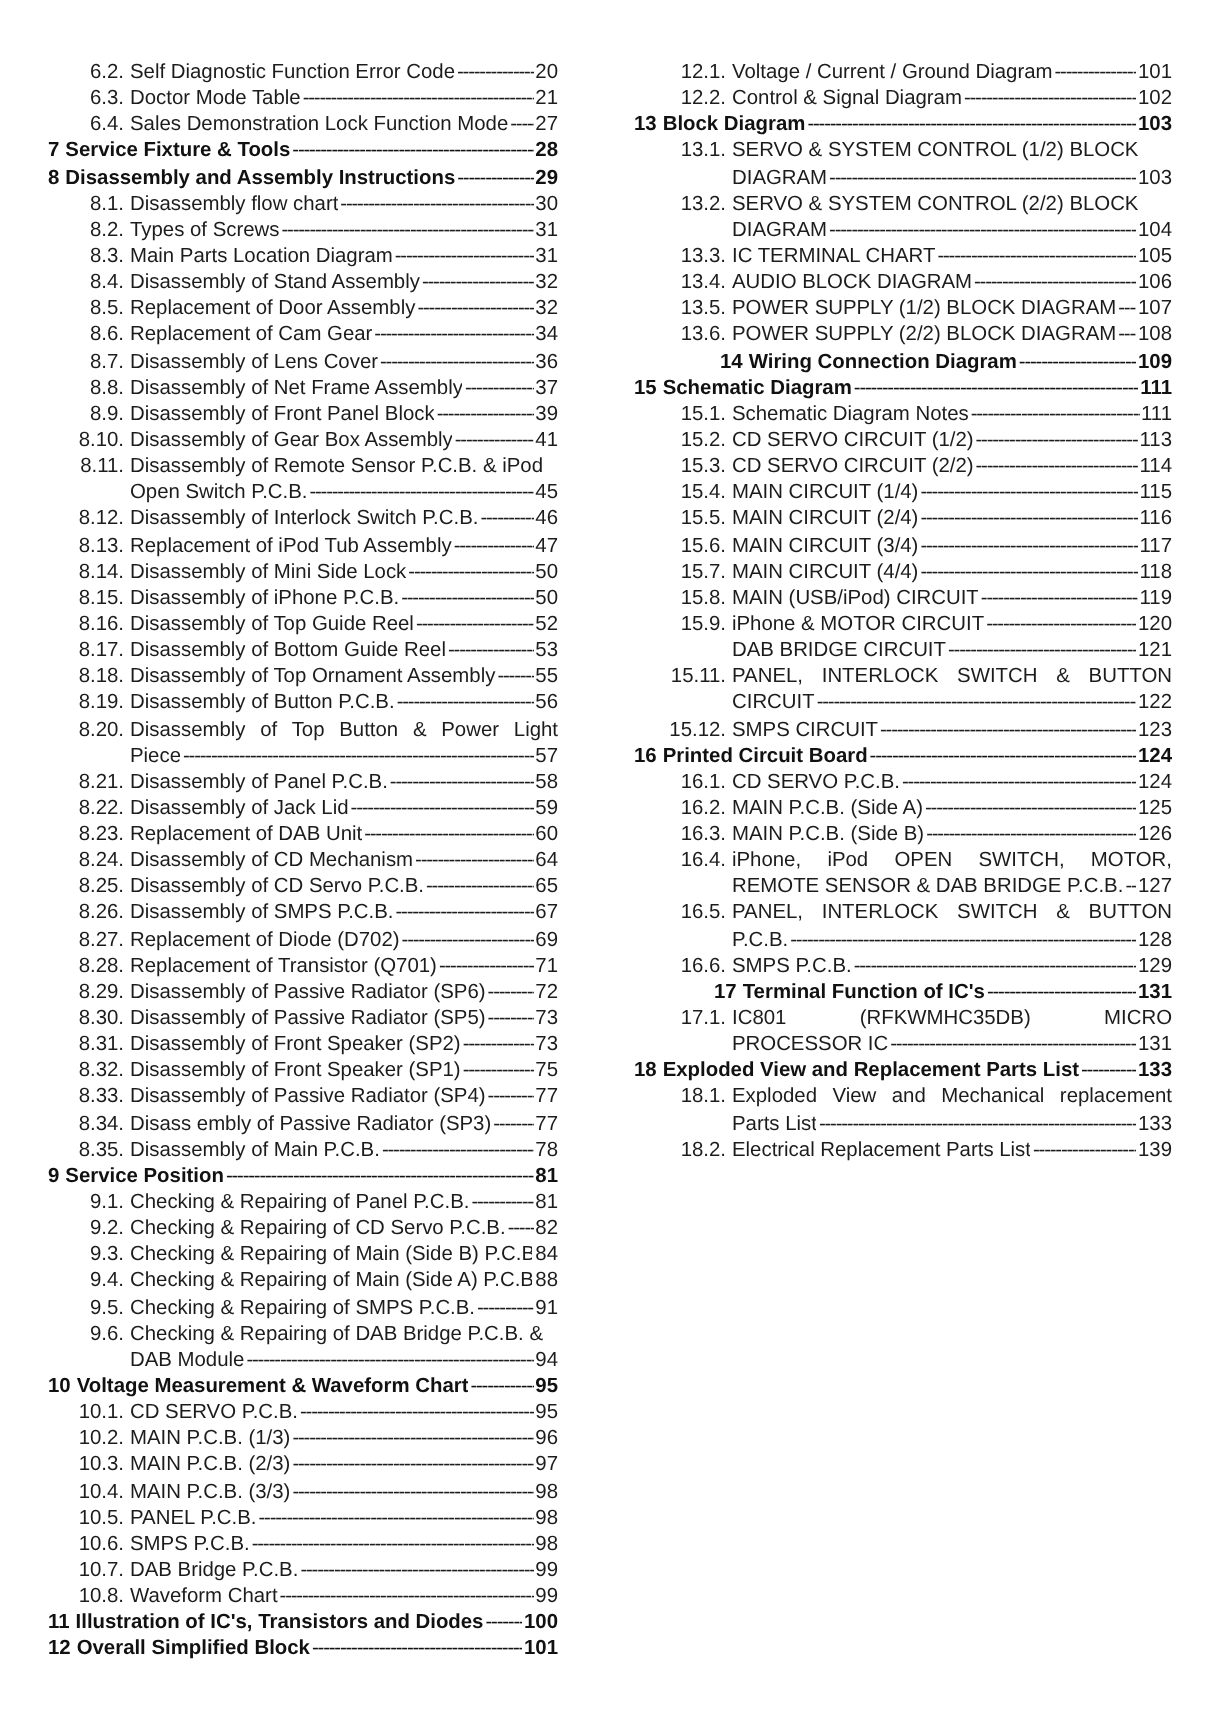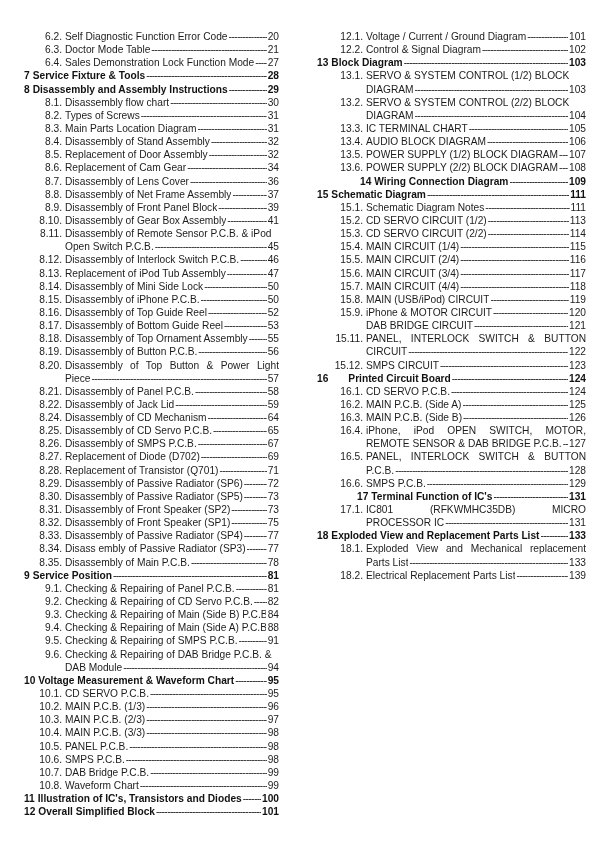--- a/index.html
+++ b/index.html
@@ -245,20 +245,28 @@
     <div>
       <div class="row sub-left">
         <span class="num">8.22.</span>
         <span class="text">Disassembly of Jack Lid</span>
         <span class="leader"></span>
         <span class="page">59</span>
       </div>
     </div>
     <div>
       <div class="row sub-left">
+        <span class="num">8.23.</span>
+        <span class="text">Replacement of DAB Unit</span>
+        <span class="leader"></span>
+        <span class="page">60</span>
+      </div>
+    </div>
+    <div>
+      <div class="row sub-left">
         <span class="num">8.24.</span>
         <span class="text">Disassembly of CD Mechanism</span>
         <span class="leader"></span>
         <span class="page">64</span>
       </div>
     </div>
     <div>
       <div class="row sub-left">
         <span class="num">8.25.</span>
         <span class="text">Disassembly of CD Servo P.C.B.</span>
@@ -682,21 +690,21 @@
     <div>
       <div class="row sub-right">
         <span class="num">15.12.</span>
         <span class="text">SMPS CIRCUIT</span>
         <span class="leader"></span>
         <span class="page">123</span>
       </div>
     </div>
     <div>
       <div class="row bold lvl1">
-        <span class="num" style="width: auto; padding-right: 20px;">16</span>
+        <span class="num" style="width: auto; padding-right: 3px;">16</span>
         <span class="text">Printed Circuit Board</span>
         <span class="leader"></span>
         <span class="page">124</span>
       </div>
     </div>
     <div>
       <div class="row sub-right">
         <span class="num">16.1.</span>
         <span class="text">CD SERVO P.C.B.</span>
         <span class="leader"></span>

